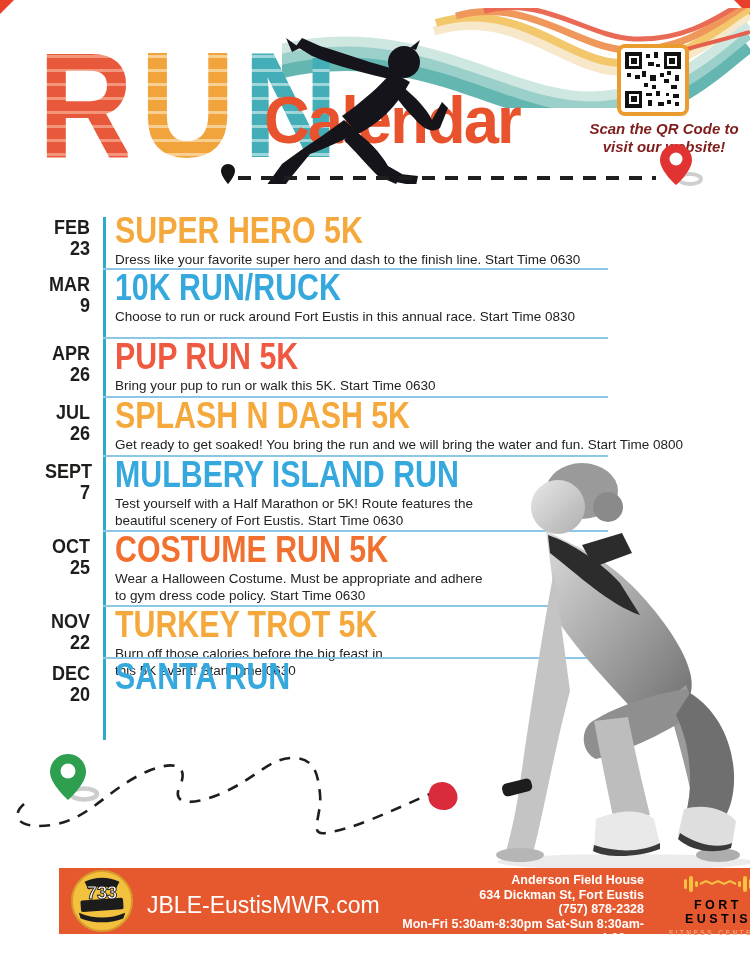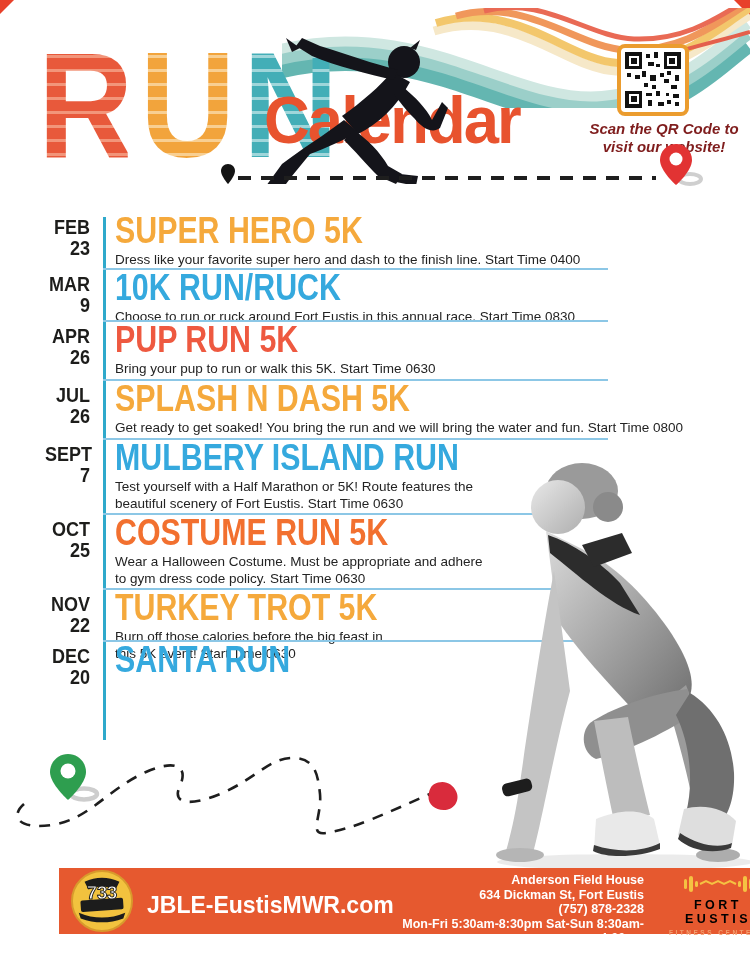--- a/index.html
+++ b/index.html
@@ -37,32 +37,32 @@
   .events { left:40px; top:213px; width:660px; }
   .vline { position:absolute; left:63px; top:4px; width:3px; height:523px; background:#2fa9cb; }
   .event-row { position:relative; padding-left:75px; }
   .sep { position:absolute; left:63px; bottom:0; width:505px; height:2px; background:#8cc7e6; }
   .date { position:absolute; left:0; top:4px; width:50px; text-align:right; font-weight:bold;
           color:#1d1d1b; font-size:20px; line-height:21px; transform:scaleX(.9);
           transform-origin:right top; white-space:pre-line; }
   .event-title { font-size:37px; font-weight:800; line-height:36px; letter-spacing:0;
                  transform:scaleX(.82); transform-origin:left top; white-space:nowrap; }
   .event-desc { margin-top:2px; font-size:13.5px; color:#232323; line-height:17px; white-space:pre-line; }
-  .h57{height:57px}.h60{height:52px}.h59{height:59px}.h75{height:75px}.h70{height:52px}.h72{height:72px}
+  .h57{height:57px}.h60{height:69px}.h59{height:59px}.h75{height:75px}.h70{height:52px}.h72{height:72px}
 
   
   .athlete { left:490px; top:452px; width:260px; height:422px; z-index:1; }
 
   
   .route { left:8px; top:742px; width:470px; height:125px; }
 
   
   .footer-bar { left:15px; top:868px; width:714px; height:66px; background:#e6592f; z-index:3;margin-left:44px; }
   .badge { position:absolute; left:12px; top:2px; width:62px; height:62px; }
-  .website { position:absolute; left:88px; top:24px; font-size:23px; font-weight:bold; color:#ffffff; letter-spacing:0; }
+  .website { position:absolute; left:88px; top:24px; font-size:23px; font-weight:normal; color:#ffffff; letter-spacing:0; }
   .address { position:absolute; left:300px; top:5px; width:285px; text-align:right; color:#ffffff;
              font-size:12.5px; font-weight:bold; line-height:14.5px; white-space:pre-line; }
   .brand { position:absolute; left:600px; top:8px; width:118px; text-align:center; }
   .brand-name { color:#000000; font-size:12.5px; font-weight:bold; letter-spacing:3.5px; margin-top:2px; }
   .brand-sub { color:#f2a071; font-size:6.5px; font-weight:bold; letter-spacing:2.5px; margin-top:3px; }
 </style>
 </head>
 <body>
 
 <div class="abs corner tl"></div>
@@ -154,21 +154,21 @@
   <path d="M458,2 C467,2 474,9 474,18 C474,29 458,43 458,43 C458,43 442,29 442,18 C442,9 449,2 458,2 Z" fill="#e23333"></path>
   <circle cx="458" cy="17" r="6.5" fill="#ffffff"></circle>
 </svg>
 
 <div class="abs events">
   <div class="vline"></div>
 
   <div class="event-row h57">
     <div class="date"><span>FEB</span><br><span>23</span></div>
     <div class="event-title" style="color: rgb(245, 169, 60);">SUPER HERO 5K</div>
-    <div class="event-desc">Dress like your favorite super hero and dash to the finish line. Start Time 0400</div>
+    <div class="event-desc">Dress like your favorite super hero and dash to the finish line. Start Time 0630</div>
     <div class="sep"></div>
   </div>
 
   <div class="event-row h60">
     <div class="date"><span>MAR</span><br><span>9</span></div>
     <div class="event-title" style="color: rgb(53, 169, 222);">10K RUN/RUCK</div>
     <div class="event-desc">Choose to run or ruck around Fort Eustis in this annual race. Start Time 0830</div>
     <div class="sep"></div>
   </div>
 

